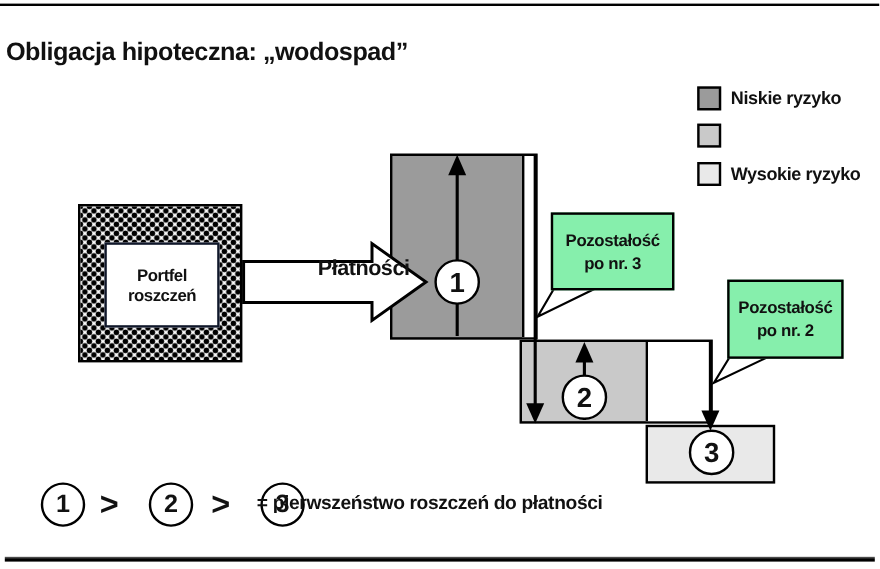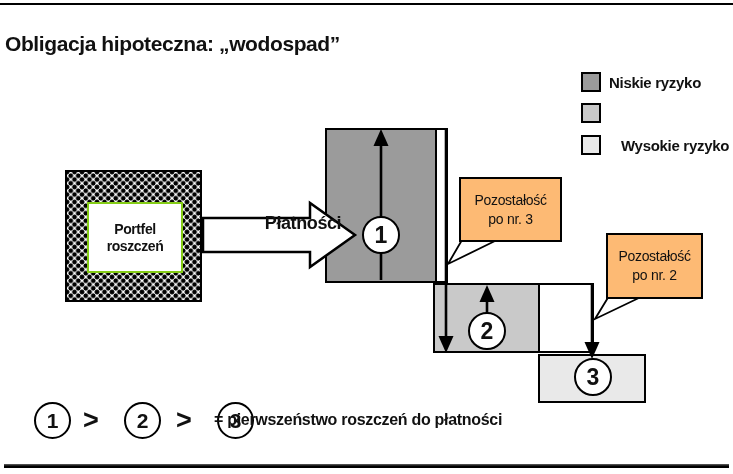--- a/index.html
+++ b/index.html
@@ -13,33 +13,33 @@
   #rule-top{left:0;top:3px;width:733px;height:2px;background:#000;}
   #rule-bottom{left:4px;top:464px;width:725px;height:4px;background:linear-gradient(#666,#000 55%);}
   
   #title{left:5px;top:32px;font-size:21px;font-weight:bold;letter-spacing:-0.4px;white-space:nowrap;}
   
   .legend-row{display:flex;align-items:center;height:20px;}
   .legend-swatch{width:20px;height:20px;border:2px solid #000;margin-right:8px;flex:0 0 auto;}
   .legend-label{font-size:15px;font-weight:bold;letter-spacing:-0.3px;white-space:nowrap;}
   #legend-row-1{left:581px;top:72px;}
   #legend-row-2{left:581px;top:103px;}
-  #legend-row-3{left:581px;top:135px;gap:12px;}
+  #legend-row-3{left:581px;top:135px;}
   
   #source-box{
     left:65px;top:170px;width:137px;height:132px;border:2px solid #000;
     background-color:#fff;
     background-image:
       radial-gradient(circle,#000 2.1px,transparent 2.7px),
       radial-gradient(circle,#000 2.1px,transparent 2.7px);
     background-size:7.5px 7.5px;
     background-position:0 0,3.75px 3.75px;
   }
   #source-label{
-    left:87px;top:202px;width:96px;height:71px;border:2px solid #84cc16;background:#fff;
+    left:87px;top:202px;width:96px;height:71px;border:2px solid #0f172a;background:#fff;
     display:flex;flex-direction:column;align-items:center;justify-content:center;
     font-size:14px;font-weight:bold;line-height:17px;letter-spacing:-0.4px;text-align:center;
   }
   
   #payments-label{
     left:204px;top:208px;width:102px;height:30px;
     display:flex;align-items:center;justify-content:center;
     font-size:18px;font-weight:bold;letter-spacing:-0.4px;z-index:3;margin-left:48px;
   }
   
@@ -56,23 +56,23 @@
   .num-circle{
     width:38px;height:38px;border:2px solid #000;border-radius:50%;background:#fff;
     display:flex;align-items:center;justify-content:center;
     font-size:23px;font-weight:bold;z-index:4;
   }
   #circle-1{left:362px;top:216px;}
   #circle-2{left:468px;top:312px;}
   #circle-3{left:574px;top:358px;}
   
   .callout{
-    border:2px solid #000;background:#fdba74;z-index:3;
+    border:2px solid #000;background:#86efac;z-index:3;
     display:flex;flex-direction:column;align-items:center;justify-content:center;
-    font-size:14px;font-weight:normal;line-height:19px;letter-spacing:-0.3px;text-align:center;
+    font-size:14px;font-weight:bold;line-height:19px;letter-spacing:-0.3px;text-align:center;
   }
   #callout-1{left:459px;top:177px;width:103px;height:65px;}
   #callout-2{left:606px;top:233px;width:97px;height:66px;}
   
   .prio-circle{
     width:37px;height:37px;border:2px solid #000;border-radius:50%;background:#fff;
     display:flex;align-items:center;justify-content:center;font-size:21px;font-weight:bold;
   }
   #prio-circle-1{left:34px;top:402px;}
   #prio-circle-2{left:124px;top:402px;}

